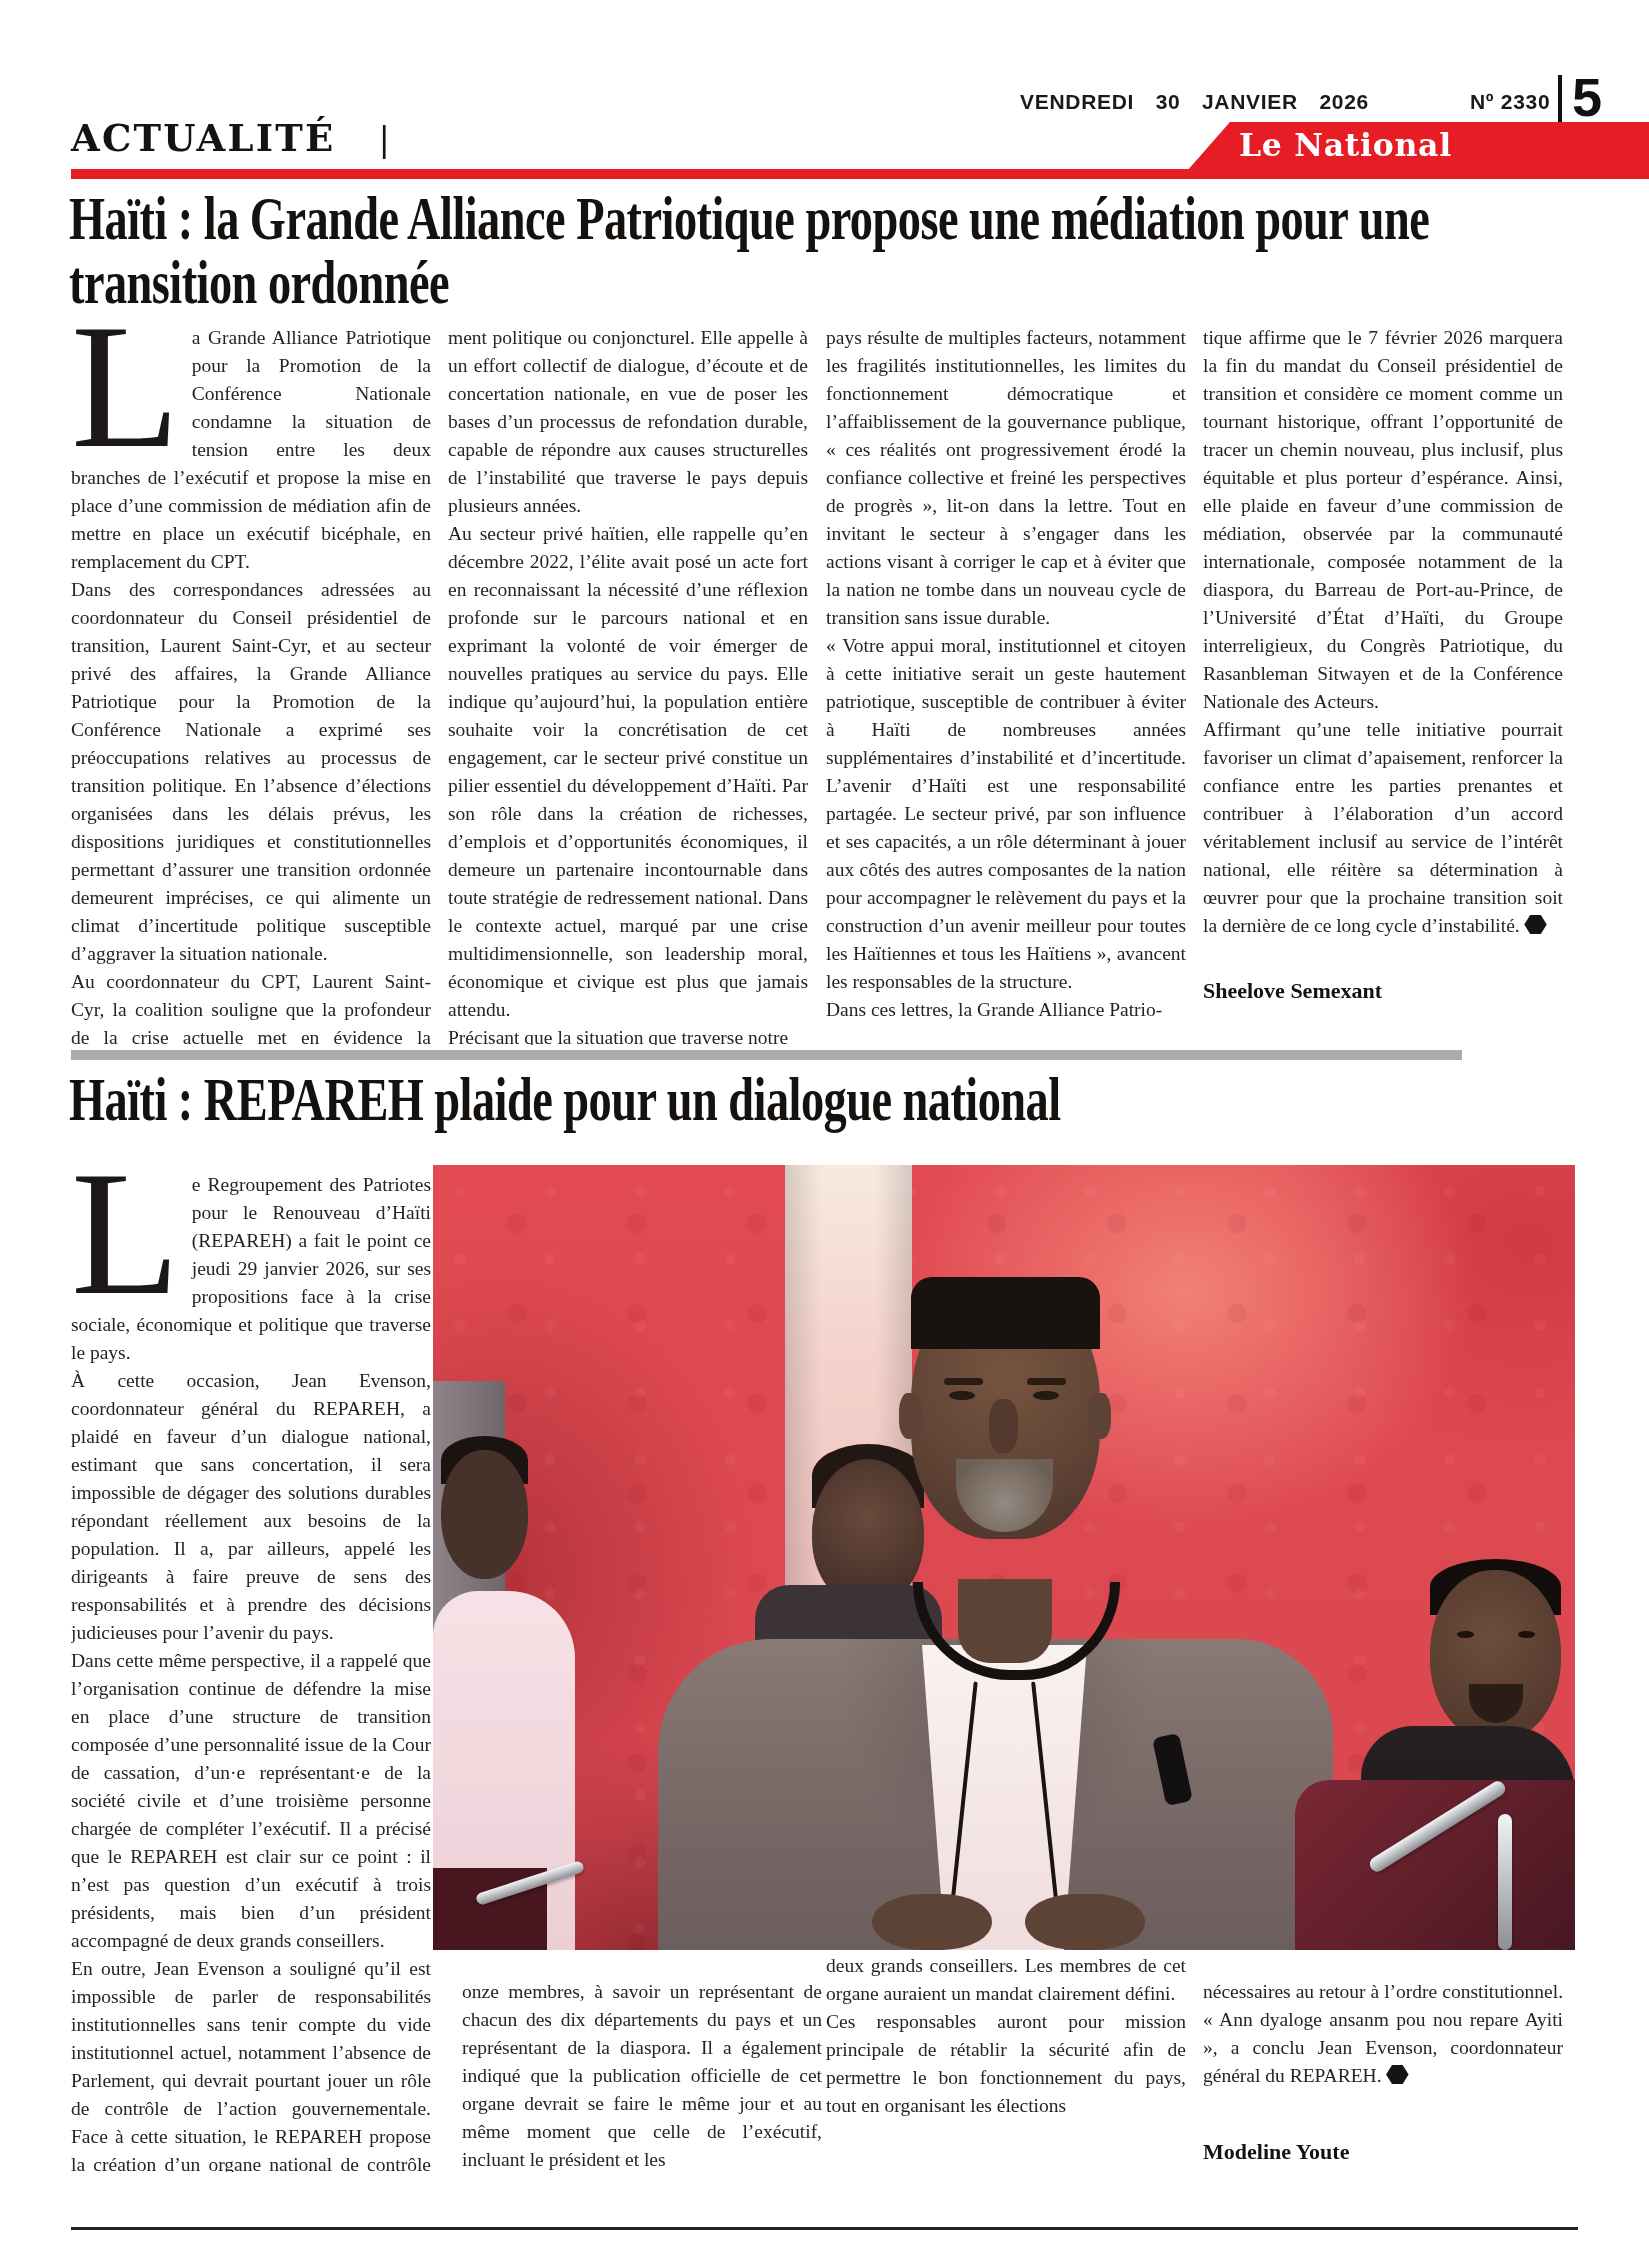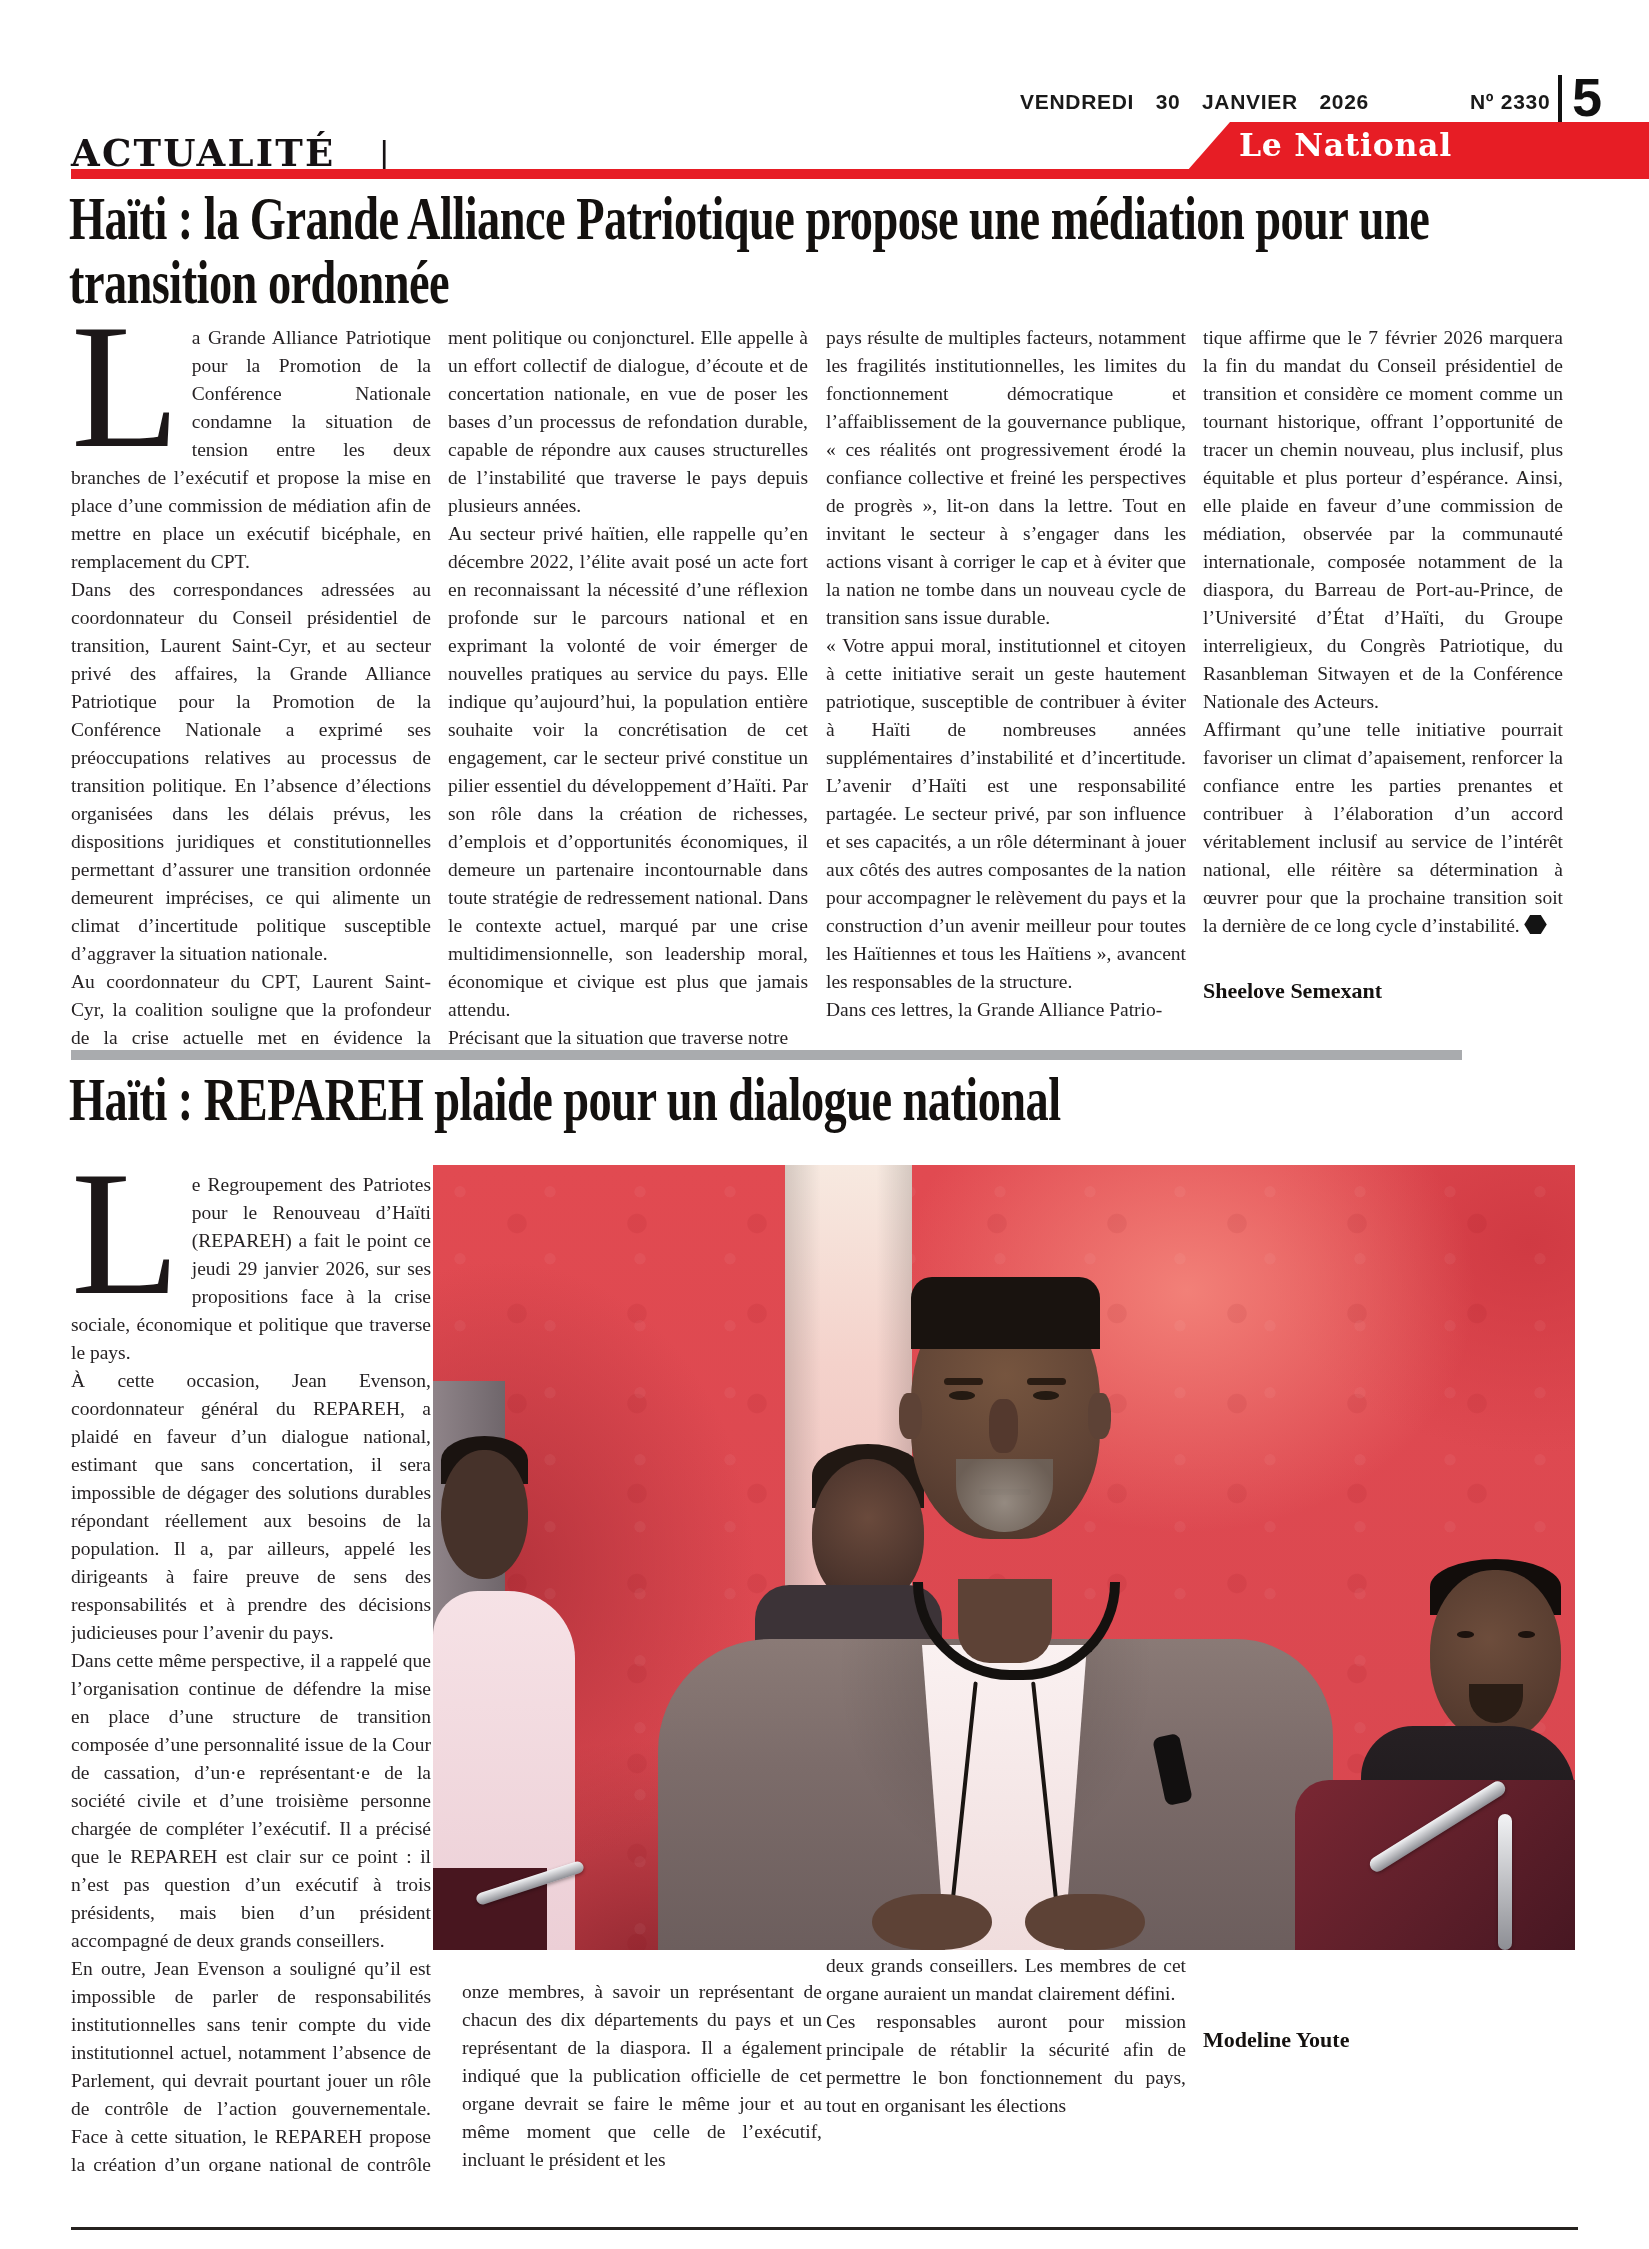--- a/index.html
+++ b/index.html
@@ -1,20 +1,20 @@
 <!DOCTYPE html>
 <html lang="fr" style="font-size:12px"><head>
 <meta charset="utf-8">
 <style>
   html,body{margin:0;padding:0;background:#ffffff;}
   .page{position:relative;width:1650px;height:2250px;background:#ffffff;overflow:hidden;
         font-family:"Liberation Serif",serif;color:#272325;}
 
   
-  .kicker{position:absolute;left:71px;top:131px;font-size:37px;font-weight:700;
+  .kicker{position:absolute;left:71px;top:116px;font-size:37px;font-weight:700;
           letter-spacing:2.2px;color:#161214;font-family:"DejaVu Serif","Liberation Serif",serif;}
   .kicker-pipe{font-weight:400;margin-left:43px;font-size:34px;}
   .date-line{position:absolute;left:1020px;top:90px;font-family:"Liberation Sans",sans-serif;
              font-weight:700;font-size:21px;color:#1a1a1a;word-spacing:15px;letter-spacing:0.7px;}
   .issue-no{position:absolute;left:1470px;top:90px;font-family:"Liberation Sans",sans-serif;
             font-weight:700;font-size:21px;color:#1a1a1a;letter-spacing:0.7px;}
   .page-vbar{position:absolute;left:1558px;top:75px;width:3.7px;height:70px;background:#111;}
   .page-num{position:absolute;left:1572px;top:66px;font-family:"Liberation Sans",sans-serif;
             font-weight:700;font-size:54px;color:#111;}
   .brand-banner{position:absolute;left:1187px;top:122px;width:463px;height:49px;background:#e71d25;
@@ -204,18 +204,21 @@
   </div>
 
   <div class="col" style="left:462px;top:1978px;height:219px;">
       <p>onze membres, à savoir un représentant de chacun des dix départements du pays et un représentant de la diaspora. Il a également indiqué que la publication officielle de cet organe devrait se faire le même jour et au même moment que celle de l’exécutif, incluant le président et les</p>
     </div>
   <div class="col" style="left:826px;top:1952px;height:219px;">
       <p>deux grands conseillers. Les membres de cet organe auraient un mandat clairement défini.</p>
       <p>Ces responsables auront pour mission principale de rétablir la sécurité afin de permettre le bon fonctionnement du pays, tout en organisant les élections</p>
     </div>
   <div class="col" style="left:1203px;top:1978px;height:219px;">
+    <div>
+        <p>nécessaires au retour à l’ordre constitutionnel. « Ann dyaloge ansanm pou nou repare Ayiti », a conclu Jean Evenson, coordonnateur général du REPAREH.<span class="endmark"></span></p>
+      </div>
     <div class="byline" style="margin-top:48px;">Modeline Youte</div>
   </div>
 
   <div class="bottom-rule"></div>
 </div>
 
 
 </body></html>

